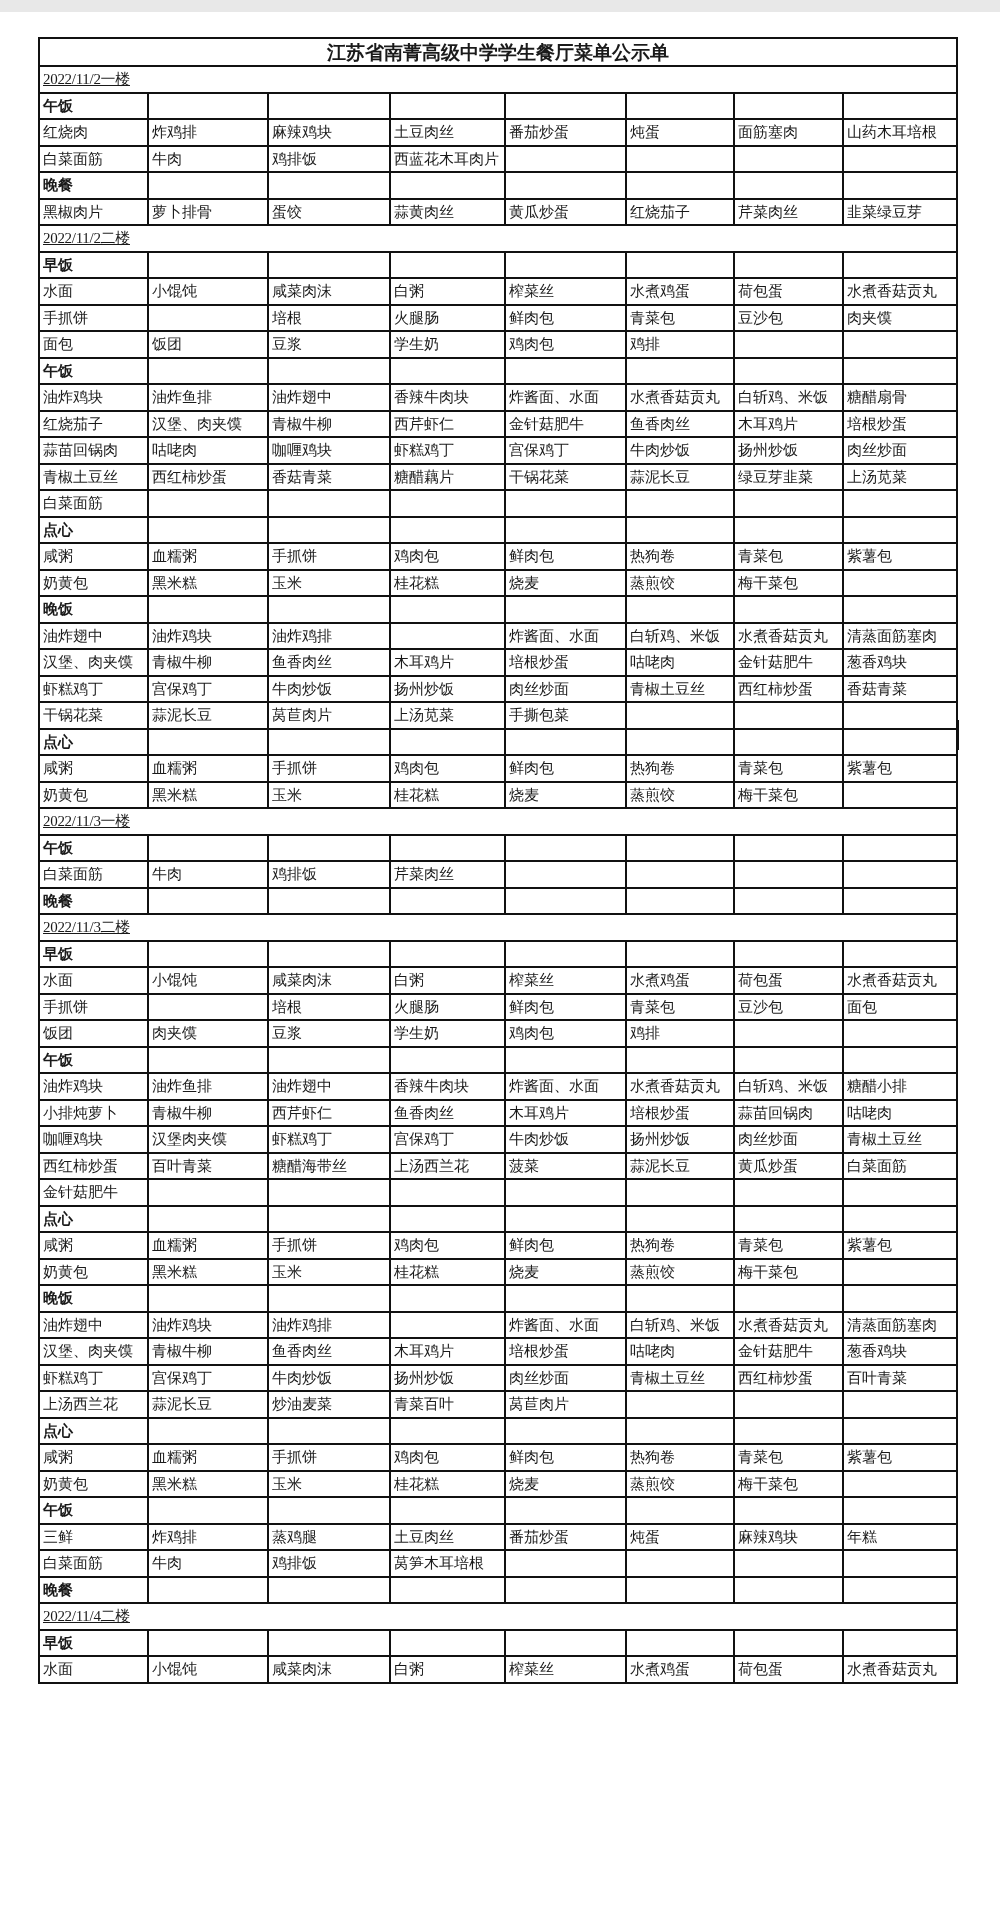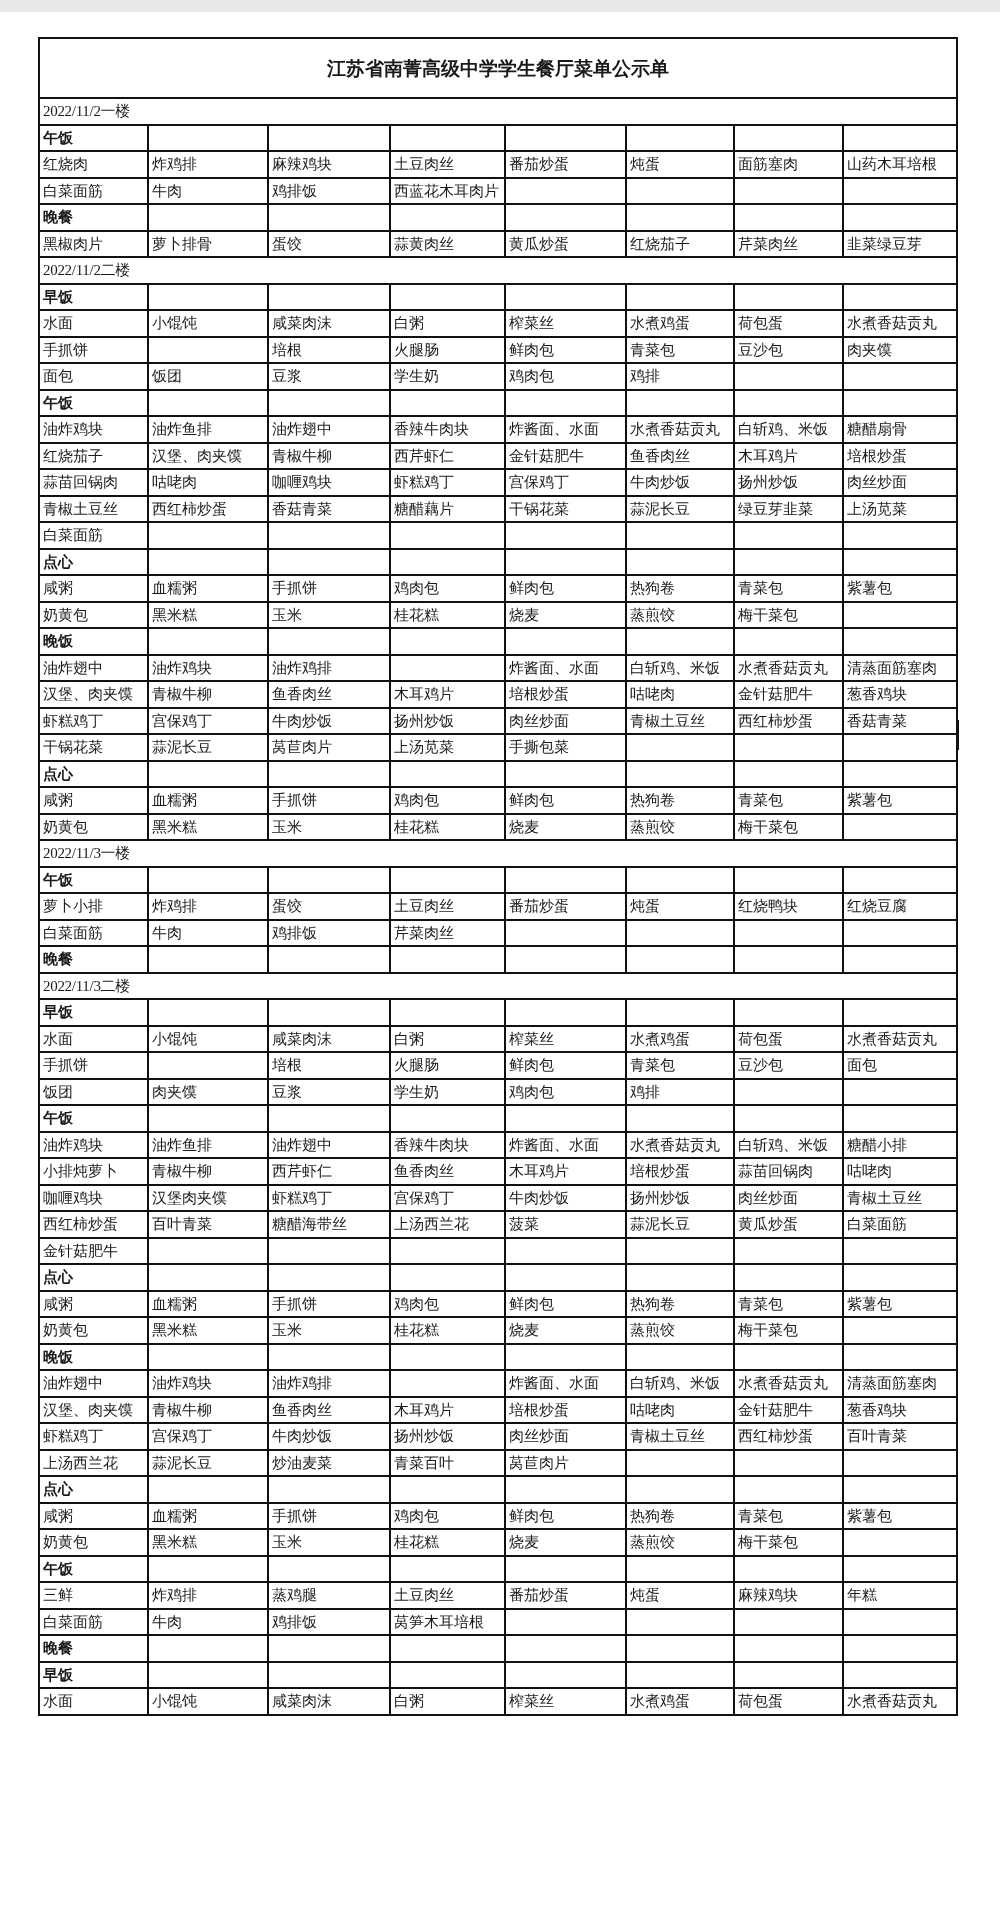--- a/index.html
+++ b/index.html
@@ -29,26 +29,27 @@
     white-space: nowrap;
     overflow: hidden;
     vertical-align: middle;
     color: #1a1a1a;
   }
   .menu-table tr.title-row td {
     height: 26px;
     text-align: center;
     font-weight: bold;
     font-size: 19px;
-    padding: 16px;
+    padding: 0;
   }
   .menu-table tr.date-row td {
     font-family: "Liberation Serif", "DejaVu Serif", serif;
     font-size: 15px;
     letter-spacing: -0.3px;
+    text-decoration: underline;
   }
   .menu-table tr.meal-row td.meal-label {
     font-weight: bold;
   }
   .extend-mark {
     position: absolute; left: 956px; width: 3px; height: 30px;
     border-top: 2px solid #111; border-bottom: 2px solid #111; border-right: 2px solid #111;
     box-sizing: border-box;
   }
 </style>
@@ -345,30 +346,20 @@
         <td class="meal-label">午饭</td>
         <td></td>
         <td></td>
         <td></td>
         <td></td>
         <td></td>
         <td></td>
         <td></td>
       </tr>
       <tr class="items-row">
-        <td>萝卜小排</td>
-        <td>炸鸡排</td>
-        <td>蛋饺</td>
-        <td>土豆肉丝</td>
-        <td>番茄炒蛋</td>
-        <td>炖蛋</td>
-        <td>红烧鸭块</td>
-        <td>红烧豆腐</td>
-      </tr>
-      <tr class="items-row">
         <td>白菜面筋</td>
         <td>牛肉</td>
         <td>鸡排饭</td>
         <td>芹菜肉丝</td>
         <td></td>
         <td></td>
         <td></td>
         <td></td>
       </tr>
       <tr class="meal-row">
@@ -627,20 +618,23 @@
       <tr class="meal-row">
         <td class="meal-label">晚餐</td>
         <td></td>
         <td></td>
         <td></td>
         <td></td>
         <td></td>
         <td></td>
         <td></td>
       </tr>
+      <tr class="date-row">
+        <td colspan="8">2022/11/4二楼</td>
+      </tr>
       <tr class="meal-row">
         <td class="meal-label">早饭</td>
         <td></td>
         <td></td>
         <td></td>
         <td></td>
         <td></td>
         <td></td>
         <td></td>
       </tr>

